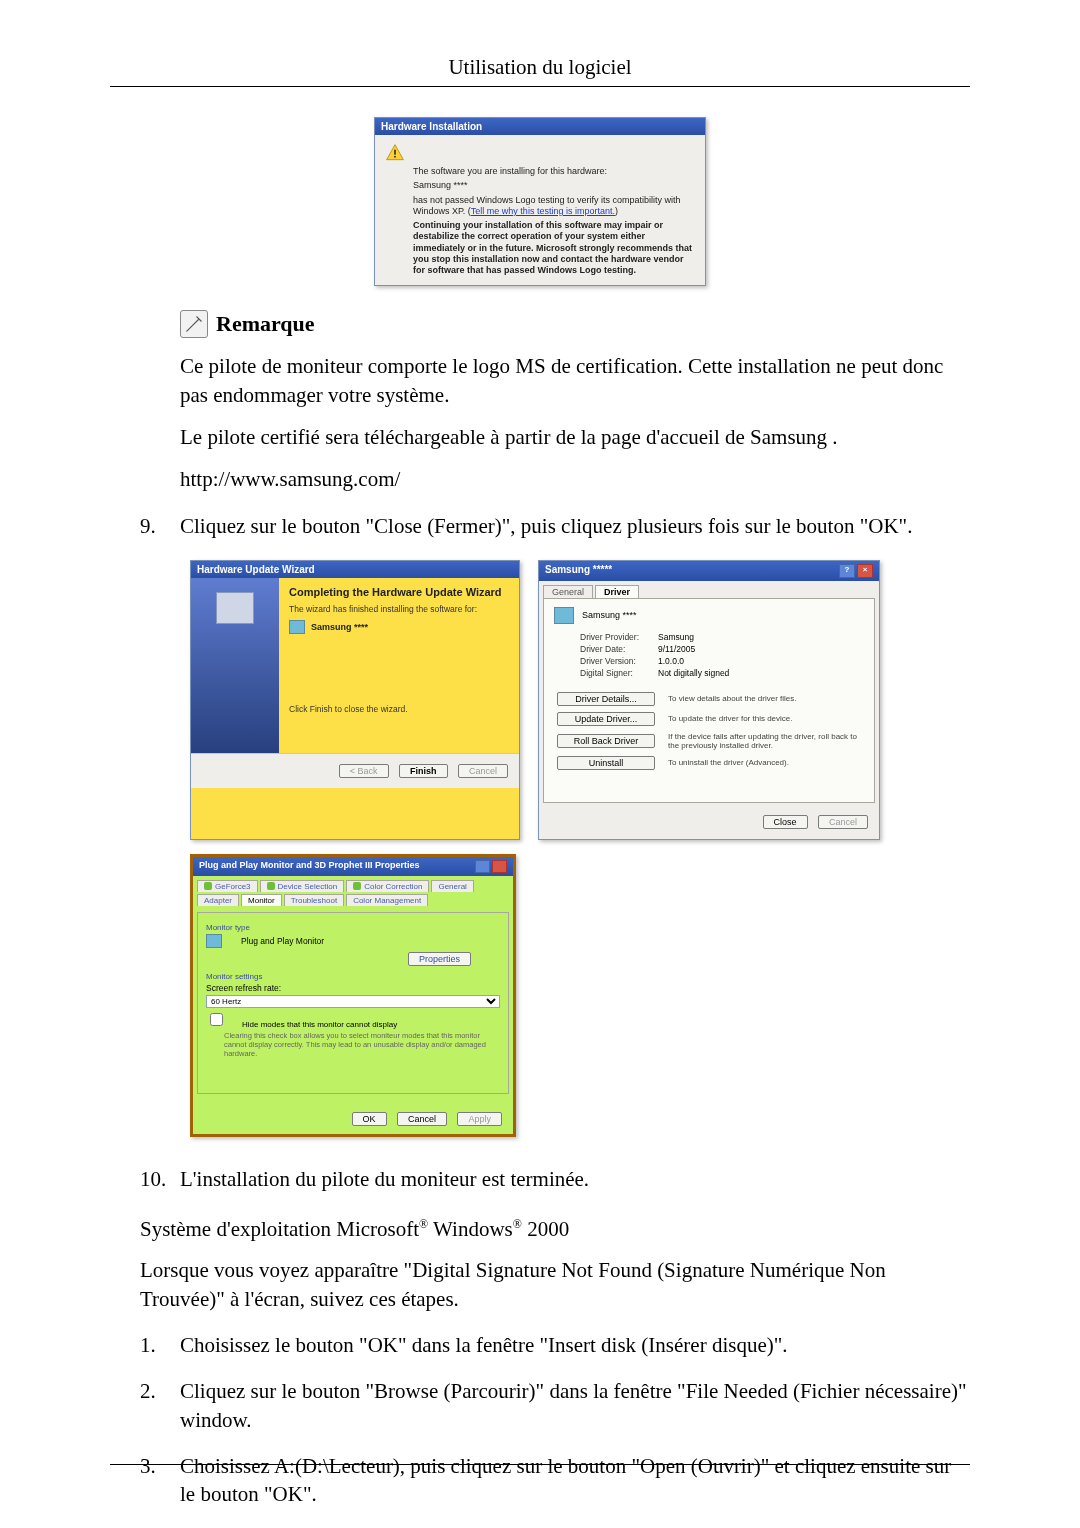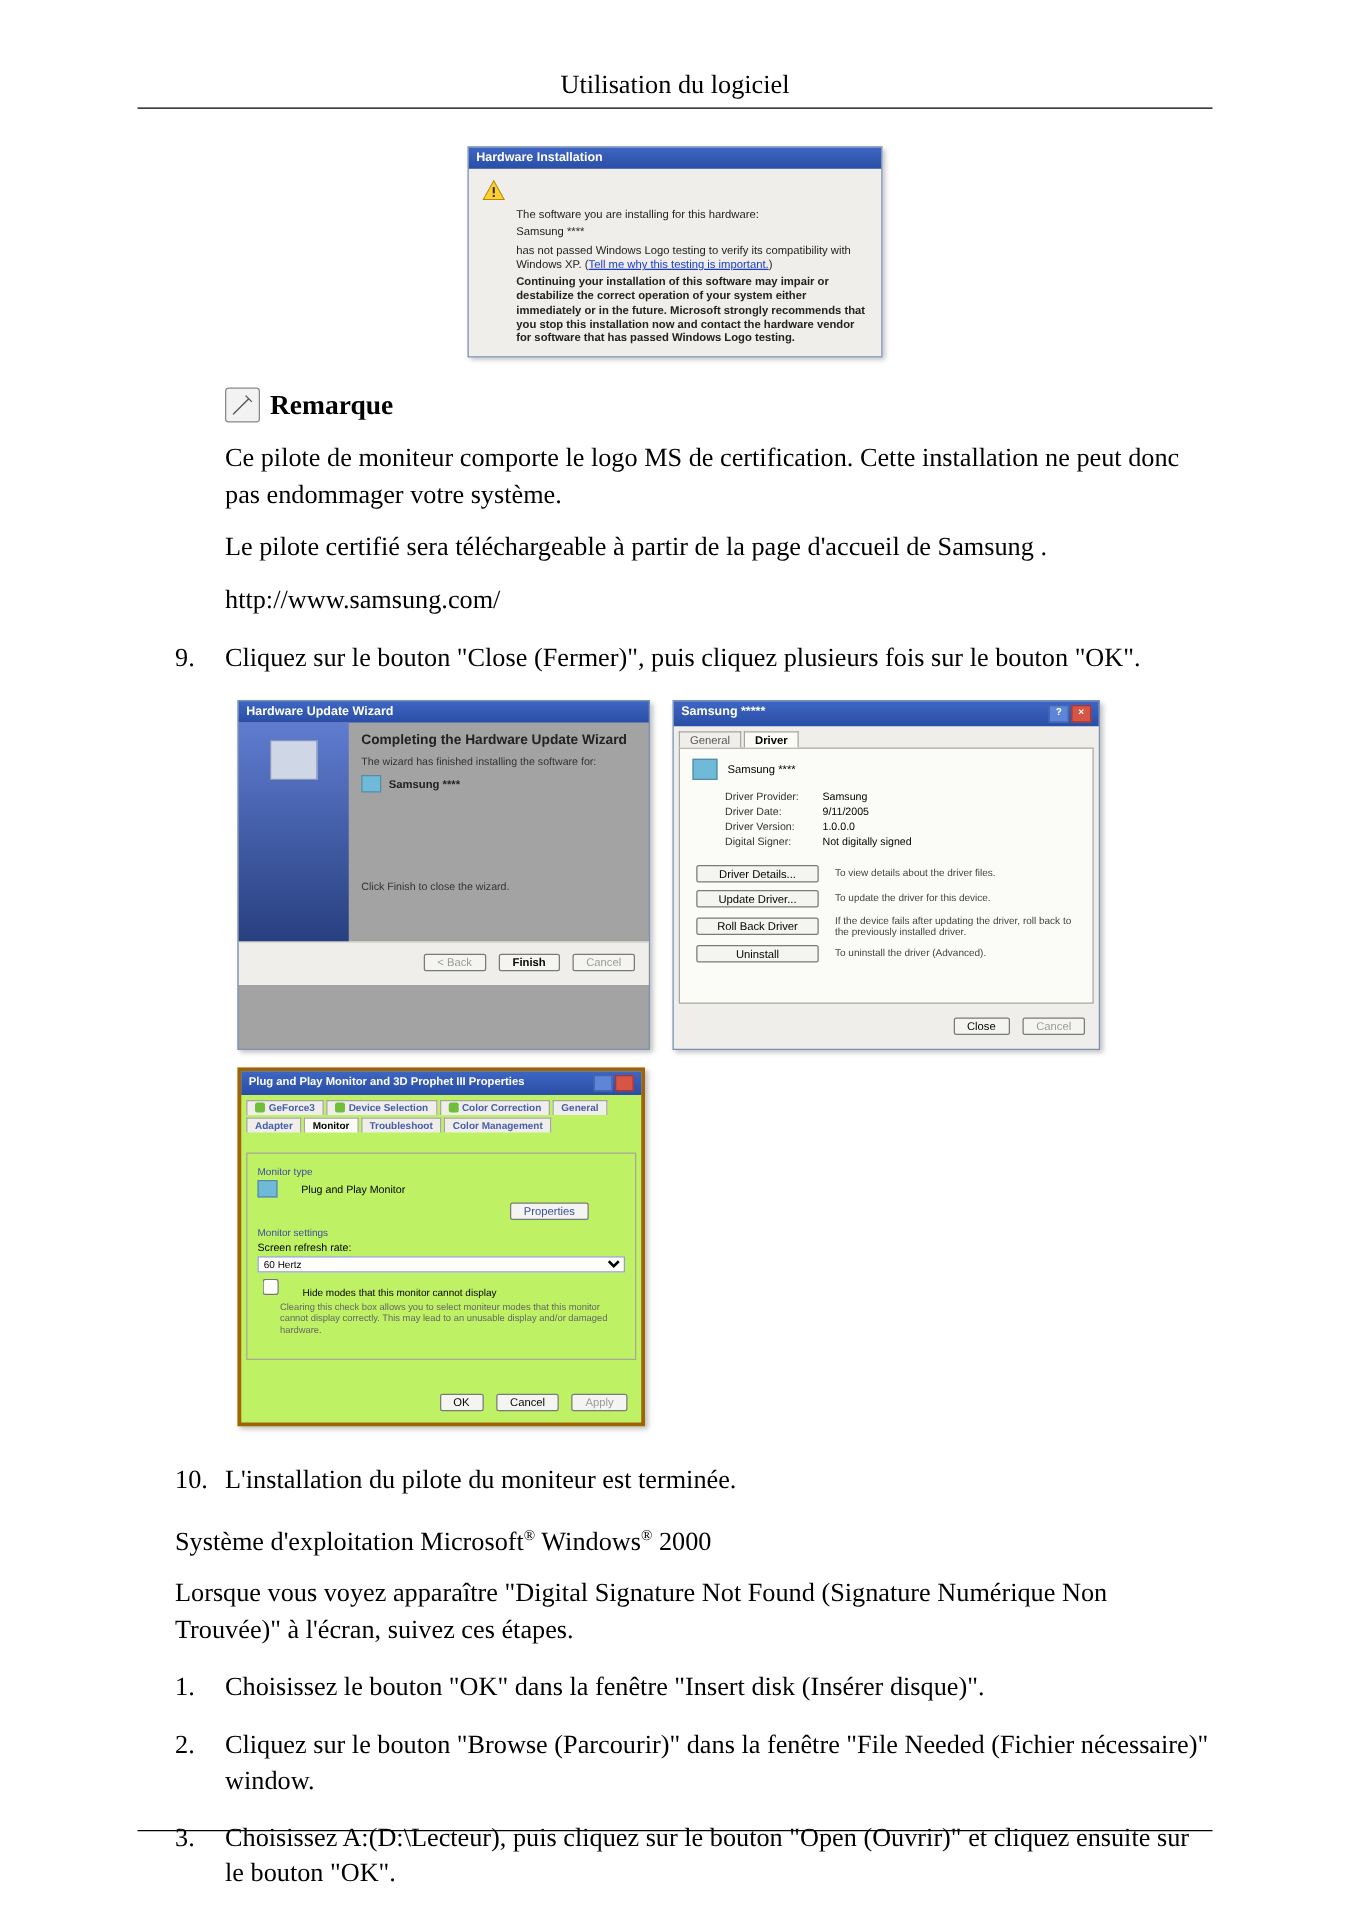--- a/index.html
+++ b/index.html
@@ -118,21 +118,21 @@
   
   .shots-row {
     display: flex;
     gap: 18px;
     margin: 20px 0 0 80px;
   }
 
   
   .wiz {
     width: 328px;
-    background: #a3a3a3;
+    background: #fde047;
     border: 1px solid #7a92b7;
     font-family: Tahoma, Arial, sans-serif;
     box-shadow: 2px 2px 4px rgba(0,0,0,0.25);
   }
   .wiz .titlebar {
     background: linear-gradient(#3d66c3, #2a4ea6);
     color: #fff;
     font-weight: bold;
     padding: 3px 6px;
     font-size: 10px;
@@ -272,37 +272,36 @@
     width: 13px; height: 11px;
     background: #5d86d8;
     border: 1px solid #4466aa;
   }
   .disp .titlebar .wb.close { background: #d65544; border-color: #a33; }
   .disp .tabs {
     display: flex; flex-wrap: wrap;
     font-size: 8px;
     padding: 4px 4px 0 4px;
     gap: 2px;
-    font-weight: bold;
   }
   .disp .tab {
     border: 1px solid #a7a79d;
     border-bottom: none;
     padding: 1px 6px;
     background: #efeeea;
     color: #4a5daa;
     display: flex; align-items: center; gap: 3px;
   }
   .disp .tab .nvic {
     width: 8px; height: 8px; background: #6fbf3a; border-radius: 2px;
   }
   .disp .panel {
     border: 1px solid #a7a79d;
-    margin: 16px 4px;
-    padding: 6px 8px 8px 8px;
+    margin: 6px 4px;
+    padding: 6px 8px 24px 8px;
     font-size: 8px;
     color: #3a4da0;
     min-height: 150px;
   }
   .disp .panel .grp { margin: 4px 0; }
   .disp .panel .grp .lbl { color: #3a4da0; font-size: 8px; margin-bottom: 2px; }
   .disp .panel .pnp {
     display: flex; align-items: center; gap: 19px;
     color: #000; font-size: 8.5px;
   }

